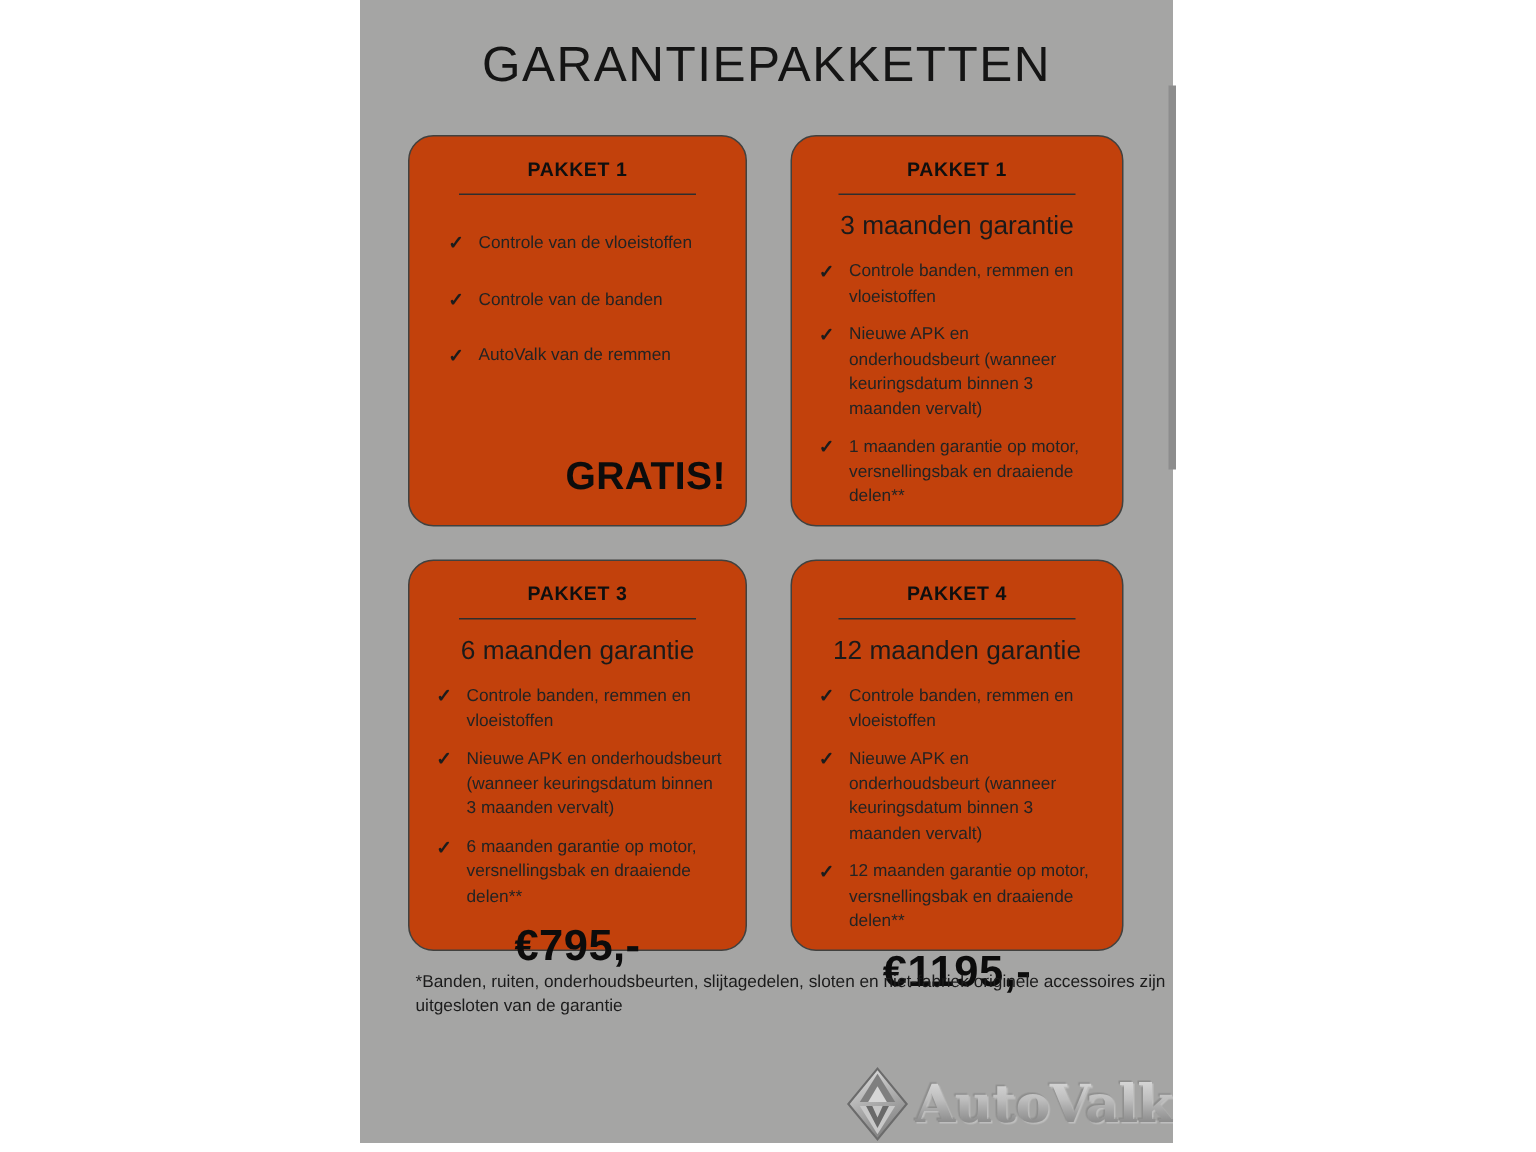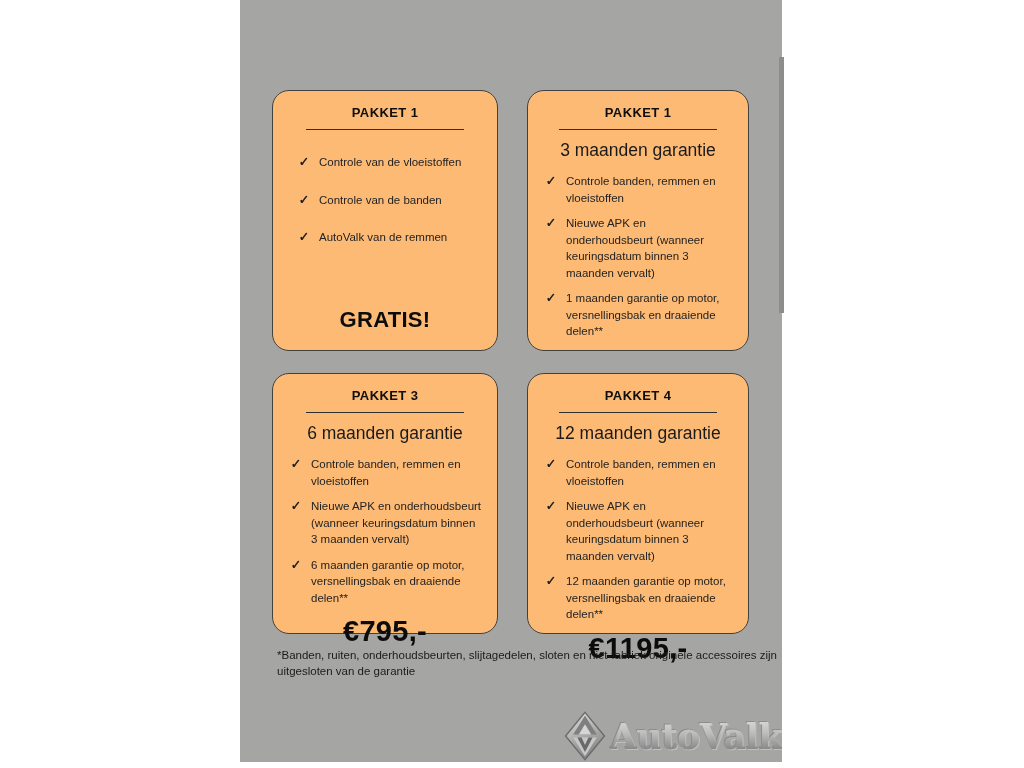--- a/index.html
+++ b/index.html
@@ -3,52 +3,53 @@
 <meta charset="utf-8">
 <style>
   html,body{margin:0;padding:0;}
   body{width:1024px;height:768px;background:#ffffff;font-family:"Liberation Sans",sans-serif;overflow:hidden;}
   .canvas{position:relative;width:1024px;height:768px;background:#ffffff;overflow:hidden;}
   .poster{position:absolute;left:240px;top:0;width:542px;height:762px;background:#a5a5a4;}
   .title{position:absolute;top:24px;left:0;width:100%;margin:0;text-align:center;
          font-size:33px;font-weight:500;letter-spacing:1px;color:#141414;}
   .cards{position:absolute;left:32px;top:90px;display:grid;
          grid-template-columns:226px 222px;grid-auto-rows:261px;column-gap:29px;row-gap:22px;}
-  .card{box-sizing:border-box;background:#fdba74;border:1.5px solid #41413f;border-radius:17px;
+  .card{box-sizing:border-box;background:#c2410c;border:1.5px solid #41413f;border-radius:17px;
         display:flex;flex-direction:column;padding:14px 13px 14px;}
   .pkg{margin:0;text-align:center;font-size:13px;font-weight:700;letter-spacing:.4px;color:#0f0f0f;}
   .rule{width:158px;margin:9px auto 0;border:0;border-top:1.3px solid #2e2e2e;}
   .subtitle{margin-top:10px;text-align:center;font-size:17.5px;font-weight:400;color:#1a1a1a;}
   .features{list-style:none;margin:12px 0 0;padding:0 2px 0 2px;}
   .feature{display:flex;gap:7px;font-size:11.5px;color:#232323;line-height:16.5px;margin-bottom:9px;}
   .check{flex:none;width:16px;text-align:center;font-size:12.5px;font-weight:700;color:#1c1c1c;}
   .features.sparse{margin-top:24px;padding-left:10px;}
   .features.sparse .feature{margin-bottom:21px;}
   .price{margin-top:auto;text-align:center;font-size:29px;font-weight:700;color:#0c0c0c;
          letter-spacing:.3px;padding-bottom:3px;}
-  .price.free{font-size:22px;}
+  .price.free{font-size:26px;text-align:right;}
   .notes{position:absolute;left:37px;top:647px;width:514px;}
   .notes p{margin:0 0 9px;font-size:11.5px;line-height:16px;color:#1b1b1b;}
   .logo{position:absolute;left:0;top:711px;width:100%;display:flex;align-items:center;
         justify-content:flex-end;gap:4px;}
   .logo-mark{width:42px;height:50px;flex:none;}
   .logo-text{font-family:"DejaVu Serif","Liberation Serif",serif;font-weight:700;font-size:35px;
              letter-spacing:-0.5px;
              background:linear-gradient(180deg,#e0e0e0 0%,#bdbdbd 42%,#8a8a8a 80%,#9c9c9c 100%);
              -webkit-background-clip:text;background-clip:text;
              -webkit-text-fill-color:transparent;color:#ababab;
              filter:drop-shadow(1px 1px 0 rgba(255,255,255,.30)) drop-shadow(-1px -1px 0 rgba(80,80,80,.28));}
   .scroll-thumb{position:absolute;left:779px;top:57px;width:5px;height:256px;background:#8d8d8d;}
 </style>
 </head>
 <body>
 
 <div class="canvas">
   <div class="poster">
 
+    <h1 class="title">GARANTIEPAKKETTEN</h1>
 
     <div class="cards">
 
       <article class="card">
         <h2 class="pkg">PAKKET 1</h2>
         <hr class="rule">
         <ul class="features sparse">
           <li class="feature">
             <span class="check">✓</span>
             <span class="ftext">Controle van de vloeistoffen</span>

